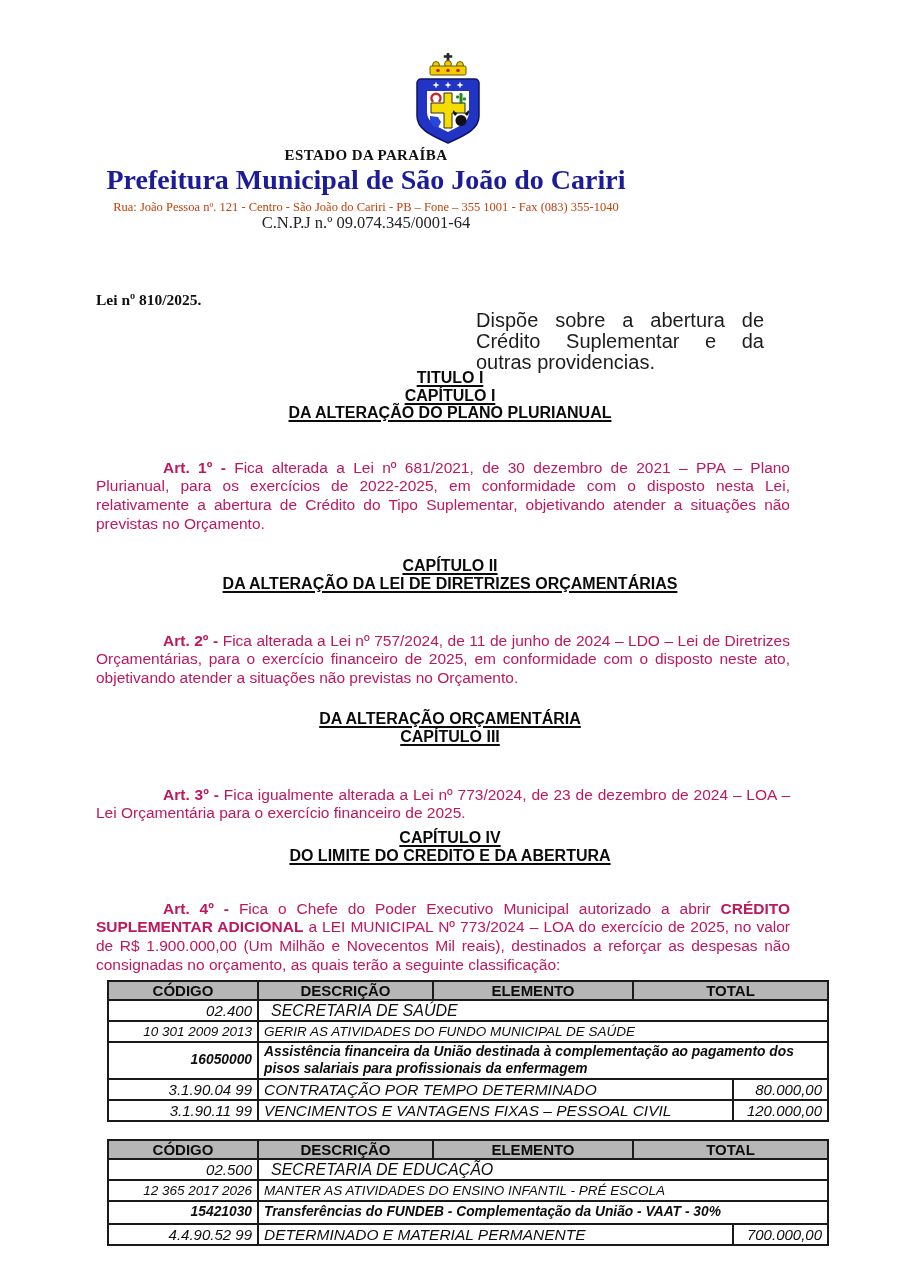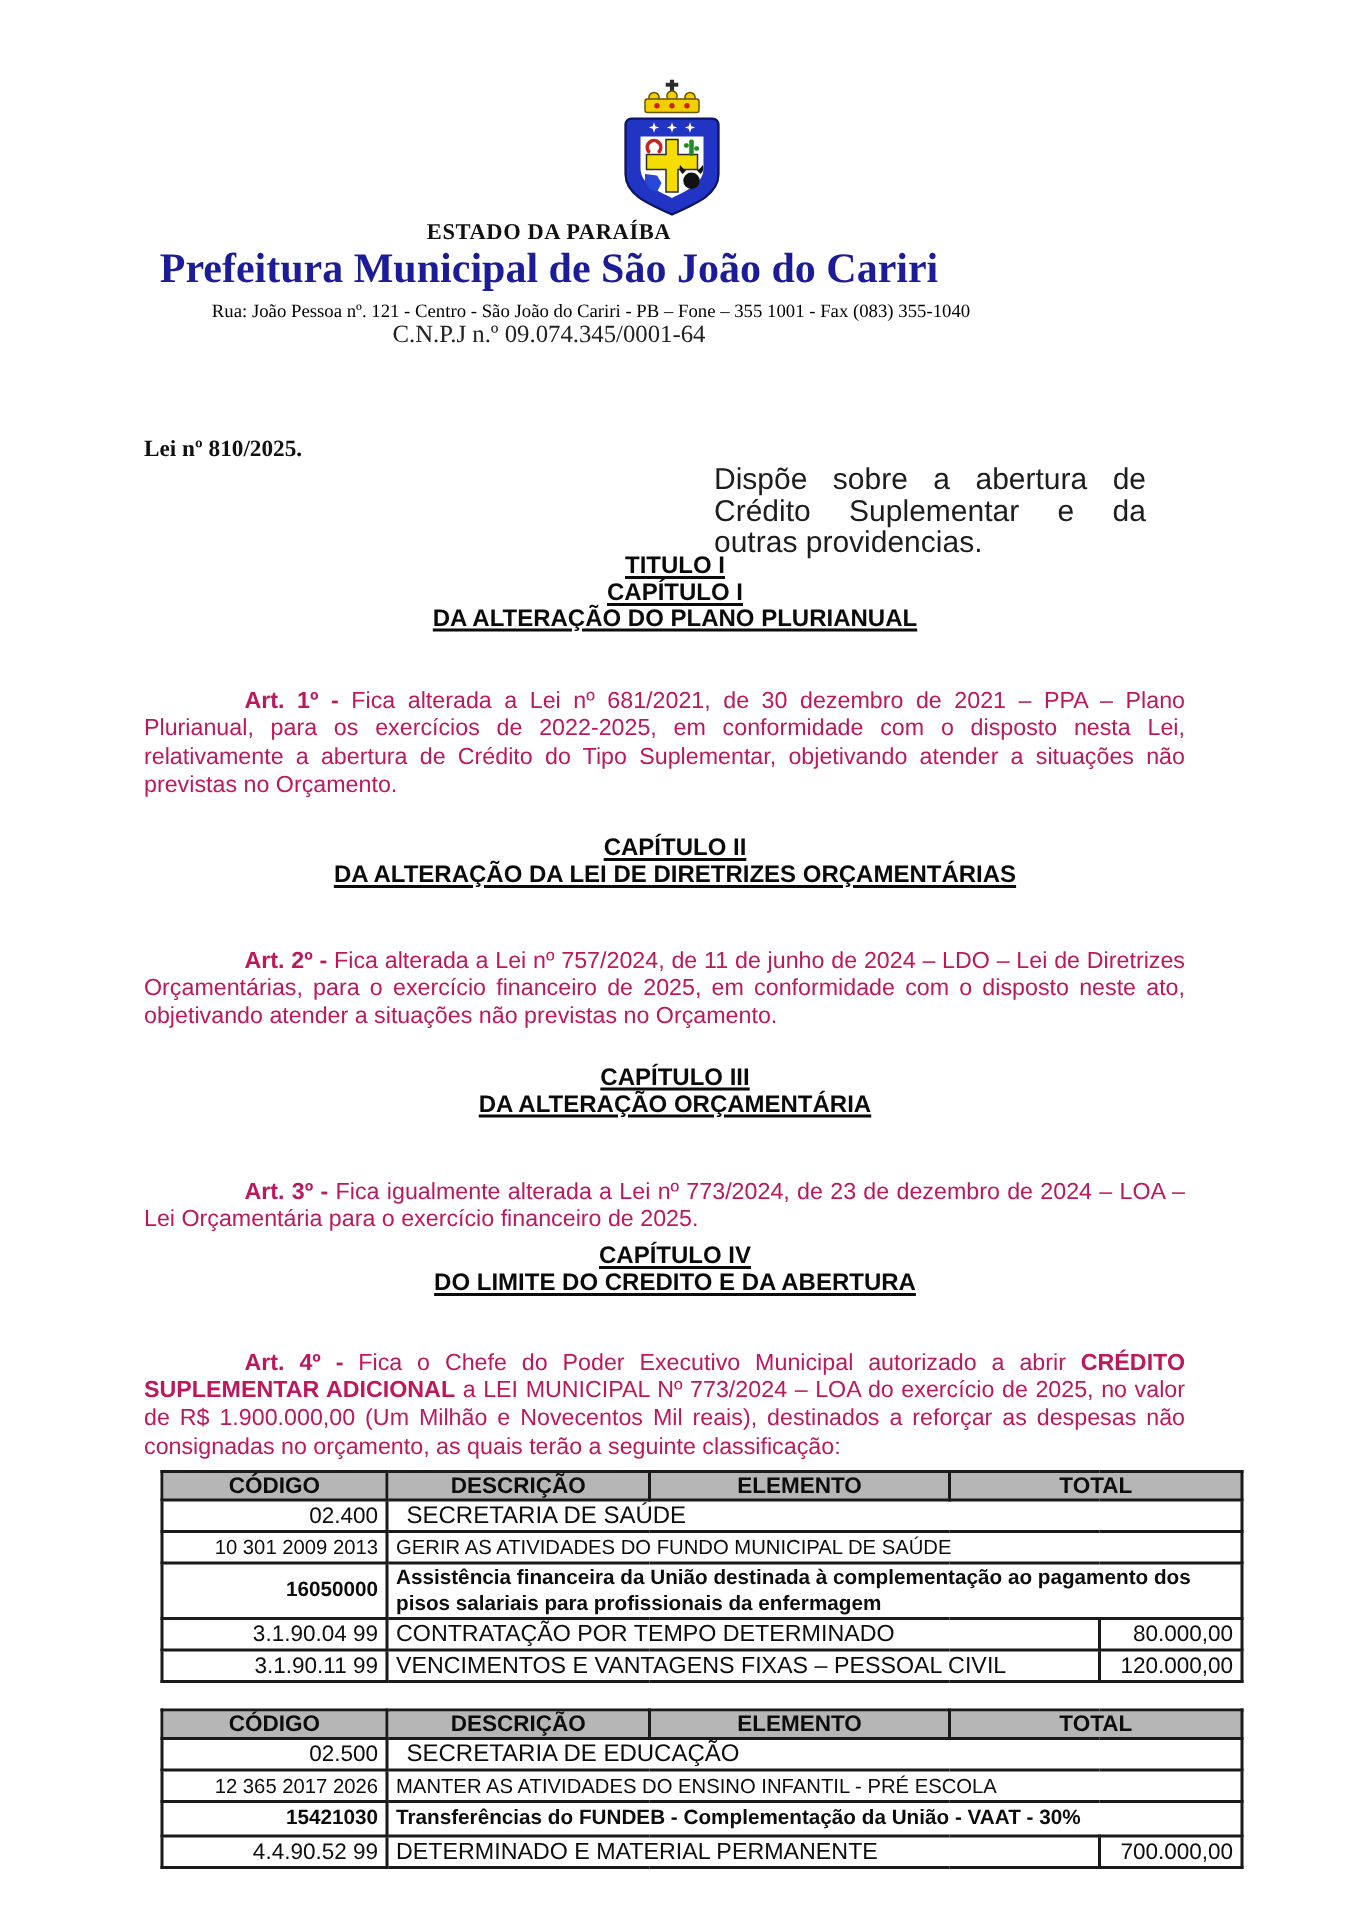--- a/index.html
+++ b/index.html
@@ -9,21 +9,21 @@
     font-family:"Liberation Sans",sans-serif;color:#1d1d1d;
   }
   .abs{position:absolute;}
   .center{left:0;width:732px;text-align:center;}
   .serif{font-family:"Liberation Serif",serif;}
 
   
   .crest{left:403px;top:53px;width:90px;height:92px;}
   .state-line{top:147px;font-weight:bold;font-size:15px;letter-spacing:.4px;color:#111;}
   .muni-line{top:164px;font-weight:bold;font-size:28px;color:#1c1c99;}
-  .addr-line{top:200px;font-size:12.5px;color:#000000;margin-left:28px;}
+  .addr-line{top:200px;font-size:12.5px;color:#c2410c;}
   .cnpj-line{top:213px;font-size:16.5px;color:#222;}
 
   
   .lei-num{left:96px;top:291px;font-weight:bold;font-size:15.5px;color:#111;}
   .summary{left:476px;top:310px;width:288px;font-size:20px;line-height:21px;text-align:justify;}
 
   
   .cap{left:0;width:900px;text-align:center;font-weight:bold;font-size:16px;line-height:17.5px;color:#0b0b0b;}
   .cap div{text-decoration:underline;text-decoration-thickness:2px;text-underline-offset:2px;}
   .cap1{top:369px;} .cap2{top:557px;} .cap3{top:710px;} .cap4{top:829px;}
@@ -33,21 +33,21 @@
        font-size:15.5px;line-height:18.7px;color:#be185d;}
   .art1{top:443px;} .art2{top:616px;} .art3{top:770px;} .art4{top:884px;}
   .b{font-weight:bold;}
 
   
   table.budget{left:107px;width:720px;border-collapse:collapse;table-layout:fixed;
        font-family:"Liberation Sans",sans-serif;color:#0d0d0d;}
   .t1{top:980px;} .t2{top:1139px;}
   table.budget th,table.budget td{border:2px solid #1a1a1a;padding:0 5px;overflow:hidden;}
   table.budget th{background:#b6b6b6;font-size:15px;font-weight:bold;text-align:center;height:17px;line-height:16px;}
-  table.budget td{height:19px;line-height:17px;}
+  table.budget td{height:19px;line-height:17px;font-style:italic;}
   td.code{text-align:right;white-space:nowrap;font-size:15px;padding-right:6px;}
   td.desc{text-align:left;font-size:15.5px;padding-left:6px;}
   td.amount{text-align:right;font-size:15px;padding-right:5px;white-space:nowrap;}
   tr.org td.desc{font-size:16px;padding-left:12px;}
   tr.action td{font-size:13.5px;}
   tr.fonte td{font-weight:bold;font-size:13.8px;line-height:16.5px;}
   tr.fonte td.desc{padding-top:1px;padding-bottom:1px;}
 </style>
 </head>
 <body>
@@ -107,22 +107,22 @@
   <p class="abs art art1"><span class="b">Art. 1º - </span><span>Fica alterada a Lei nº 681/2021, de 30 dezembro de 2021 – PPA – Plano Plurianual, para os exercícios de 2022-2025, em conformidade com o disposto nesta Lei, relativamente a abertura de Crédito do Tipo Suplementar, objetivando atender a situações não previstas no Orçamento.</span></p>
 
   <div class="abs cap cap2">
     <div>CAPÍTULO II</div>
     <div>DA ALTERAÇÃO DA LEI DE DIRETRIZES ORÇAMENTÁRIAS</div>
   </div>
 
   <p class="abs art art2"><span class="b">Art. 2º - </span><span>Fica alterada a Lei nº 757/2024, de 11 de junho de 2024 – LDO – Lei de Diretrizes Orçamentárias, para o exercício financeiro de 2025, em conformidade com o disposto neste ato, objetivando atender a situações não previstas no Orçamento.</span></p>
 
   <div class="abs cap cap3">
+    <div>DA ALTERAÇÃO ORÇAMENTÁRIA</div>
     <div>CAPÍTULO III</div>
-    <div>DA ALTERAÇÃO ORÇAMENTÁRIA</div>
   </div>
 
   <p class="abs art art3"><span class="b">Art. 3º - </span><span>Fica igualmente alterada a Lei nº 773/2024, de 23 de dezembro de 2024 – LOA – Lei Orçamentária para o exercício financeiro de 2025.</span></p>
 
   <div class="abs cap cap4">
     <div>CAPÍTULO IV</div>
     <div>DO LIMITE DO CREDITO E DA ABERTURA</div>
   </div>
 
   <p class="abs art art4"><span class="b">Art. 4º - </span><span>Fica o Chefe do Poder Executivo Municipal autorizado a abrir </span><span class="b">CRÉDITO SUPLEMENTAR ADICIONAL</span><span> a LEI MUNICIPAL Nº 773/2024 – LOA do exercício de 2025, no valor de R$ 1.900.000,00 (Um Milhão e Novecentos Mil reais), destinados a reforçar as despesas não consignadas no orçamento, as quais terão a seguinte classificação:</span></p>

